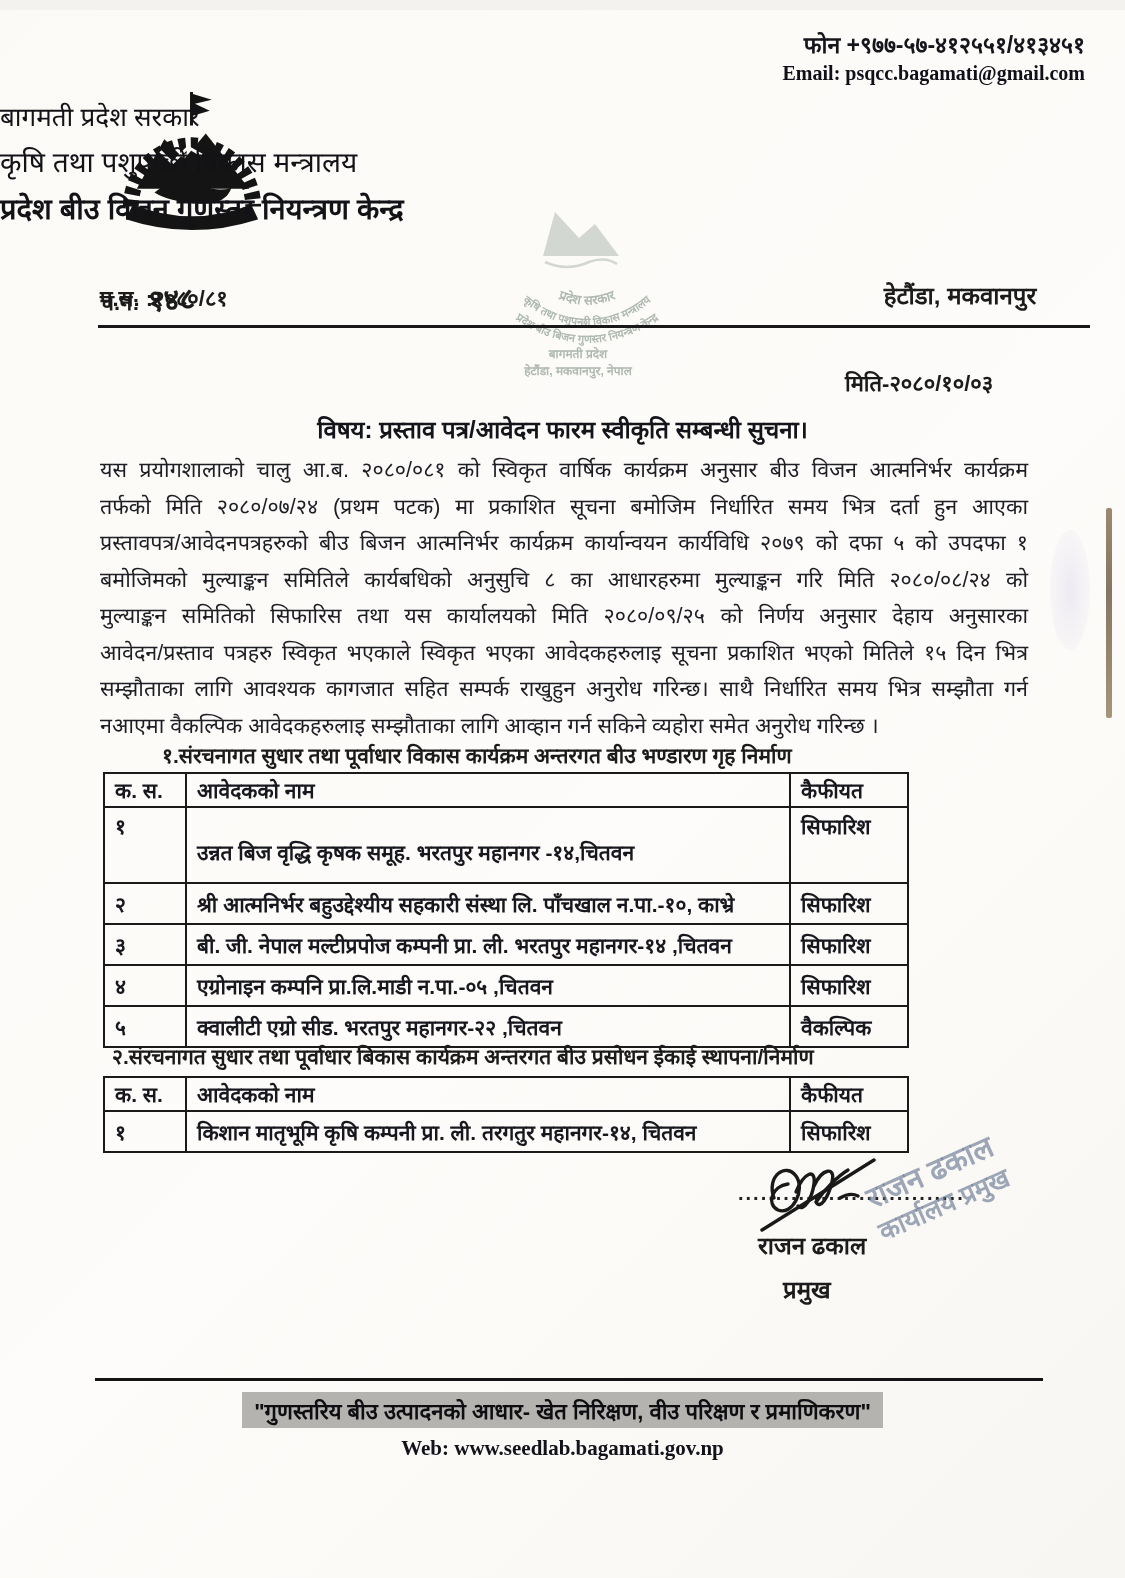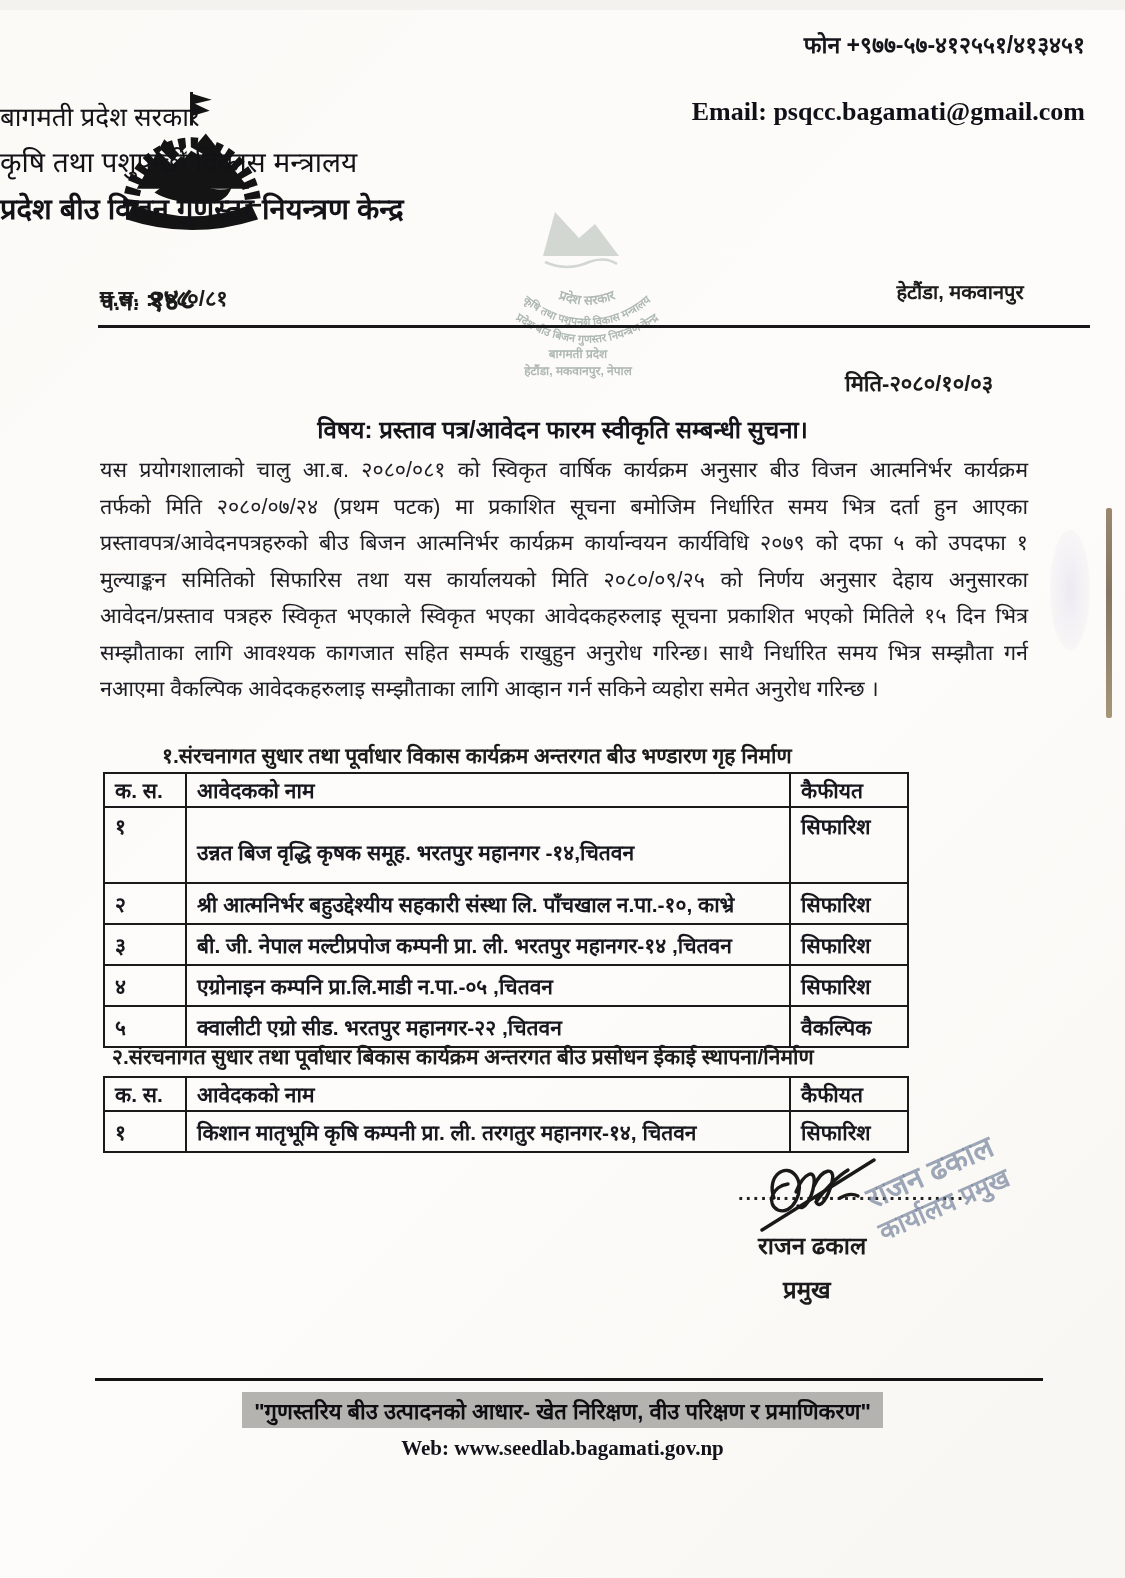--- a/index.html
+++ b/index.html
@@ -10,32 +10,32 @@
     color:#1b1b1b;
     overflow:hidden;
   }
   .page{
     position:absolute;left:0;top:10px;width:1125px;height:1578px;
     background:linear-gradient(135deg,#fbfaf7 0%,#fdfcfa 55%,#f7f6f2 100%);
   }
   .abs{position:absolute;}
   
   .phone{right:40px;top:18px;text-align:right;font-size:23px;font-weight:bold;color:#15151c;}
-  .email{right:40px;top:52px;text-align:right;font-size:26px;font-weight:bold;
-         font-family:"Liberation Serif","DejaVu Serif",serif;color:#101018;margin-top:35px;}
+  .email{right:40px;top:52px;text-align:right;font-size:20px;font-weight:bold;
+         font-family:"Liberation Serif","DejaVu Serif",serif;color:#101018;}
   
   .hdr{left:0;width:100%;text-align:left;color:#121217;}
   .hdr-gov{top:88px;font-size:26px;}
   .hdr-min{top:132px;font-size:28px;}
   .hdr-off{top:178px;font-size:29px;font-weight:bold;}
   
   .ps{left:100px;top:236px;font-size:22px;font-weight:bold;margin-top:36px;}
   .cn{left:100px;top:268px;font-size:22px;font-weight:bold;}
   .cn-val{display:inline-block;font-size:30px;transform:rotate(-4deg);font-weight:bold;margin-left:8px;}
-  .place{left:820px;top:268px;width:280px;text-align:center;font-size:20px;font-weight:bold;}
+  .place{left:820px;top:268px;width:280px;text-align:center;font-size:24px;font-weight:bold;}
   .rule-top{left:98px;top:315px;width:992px;height:3px;background:#181818;}
   .date{left:845px;top:350px;font-size:22px;font-weight:bold;margin-top:7px;}
   
   .subject{left:0;top:402px;width:100%;text-align:center;font-size:24px;font-weight:bold;color:#14141b;}
   
   .body-text{left:100px;top:442px;width:928px;font-size:21.5px;line-height:36.5px;color:#1d1d24;}
   .body-text .bl{text-align:justify;text-align-last:justify;white-space:normal;}
   .body-text .bl:last-child{text-align-last:left;}
   
   .cap1{left:162px;top:731px;font-size:21px;font-weight:bold;}
@@ -137,20 +137,21 @@
   <div class="abs place">हेटौंडा, मकवानपुर</div>
   <div class="abs rule-top"></div>
   <div class="abs date">मिति-२०८०/१०/०३</div>
 
   <div class="abs subject">विषय: प्रस्ताव पत्र/आवेदन फारम स्वीकृति सम्बन्धी सुचना।</div>
 
   <div class="abs body-text">
     <div class="bl">यस प्रयोगशालाको चालु आ.ब. २०८०/०८१ को स्विकृत वार्षिक कार्यक्रम अनुसार बीउ विजन आत्मनिर्भर कार्यक्रम</div>
     <div class="bl">तर्फको मिति २०८०/०७/२४ (प्रथम पटक) मा प्रकाशित सूचना बमोजिम निर्धारित समय भित्र दर्ता हुन आएका</div>
     <div class="bl">प्रस्तावपत्र/आवेदनपत्रहरुको बीउ बिजन आत्मनिर्भर कार्यक्रम कार्यान्वयन कार्यविधि २०७९ को दफा ५ को उपदफा १</div>
+    <div class="bl">बमोजिमको मुल्याङ्कन समितिले कार्यबधिको अनुसुचि ८ का आधारहरुमा मुल्याङ्कन गरि मिति २०८०/०८/२४ को</div>
     <div class="bl">मुल्याङ्कन समितिको सिफारिस तथा यस कार्यालयको मिति २०८०/०९/२५ को निर्णय अनुसार देहाय अनुसारका</div>
     <div class="bl">आवेदन/प्रस्ताव पत्रहरु स्विकृत भएकाले स्विकृत भएका आवेदकहरुलाइ  सूचना प्रकाशित भएको मितिले १५ दिन भित्र</div>
     <div class="bl">सम्झौताका लागि आवश्यक कागजात सहित सम्पर्क राखुहुन अनुरोध गरिन्छ। साथै निर्धारित समय भित्र सम्झौता गर्न</div>
     <div class="bl">नआएमा वैकल्पिक आवेदकहरुलाइ सम्झौताका लागि आव्हान गर्न सकिने व्यहोरा समेत अनुरोध गरिन्छ ।</div>
   </div>
 
   <div class="abs cap1">१.संरचनागत सुधार तथा पूर्वाधार विकास कार्यक्रम अन्तरगत बीउ भण्डारण गृह निर्माण</div>
   <table class="abs doc t1">
     <colgroup>
         <col class="col-sn">

